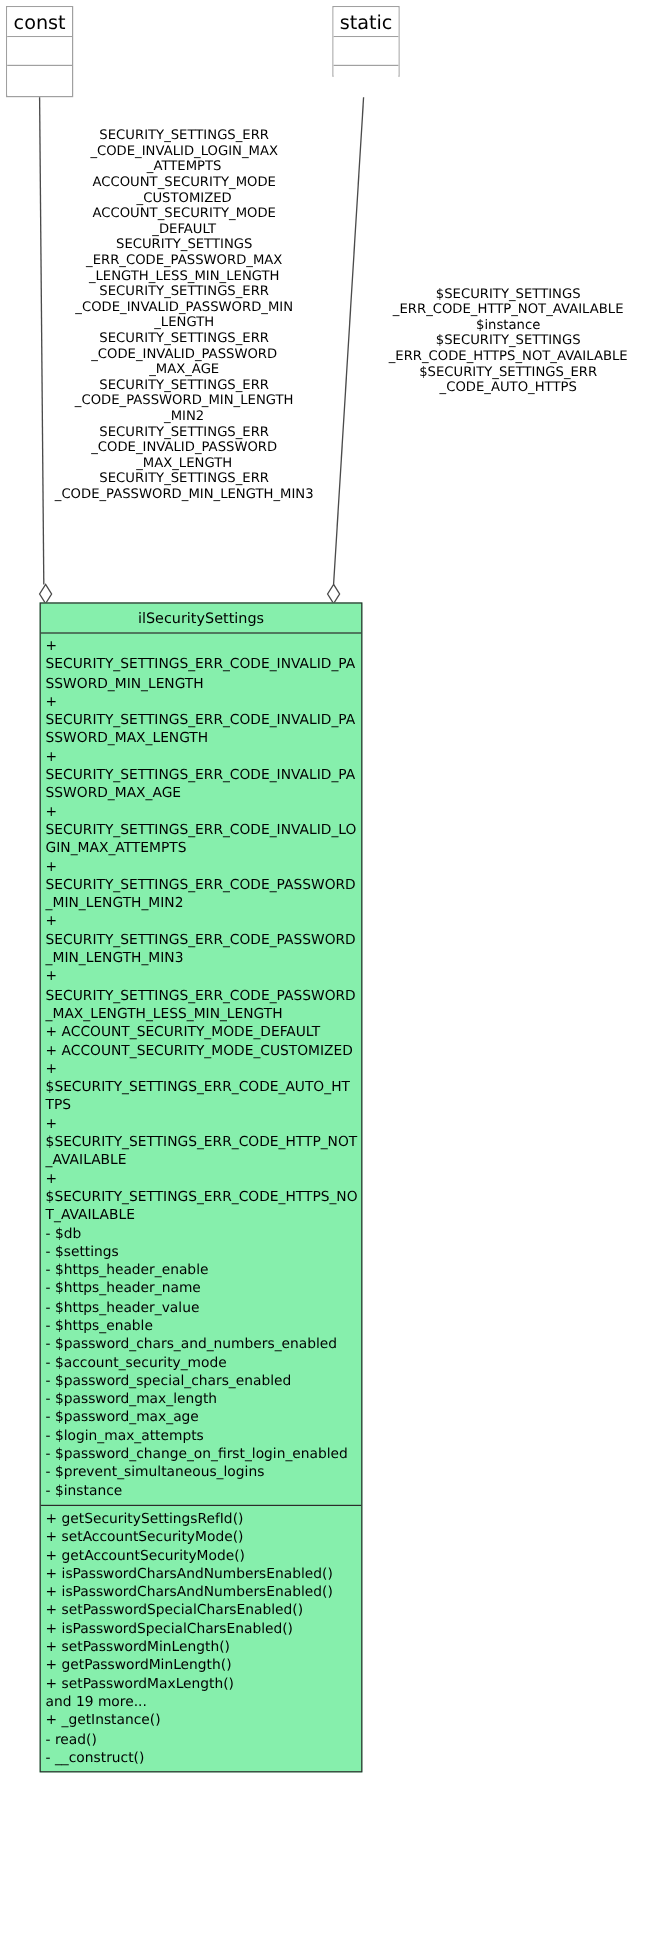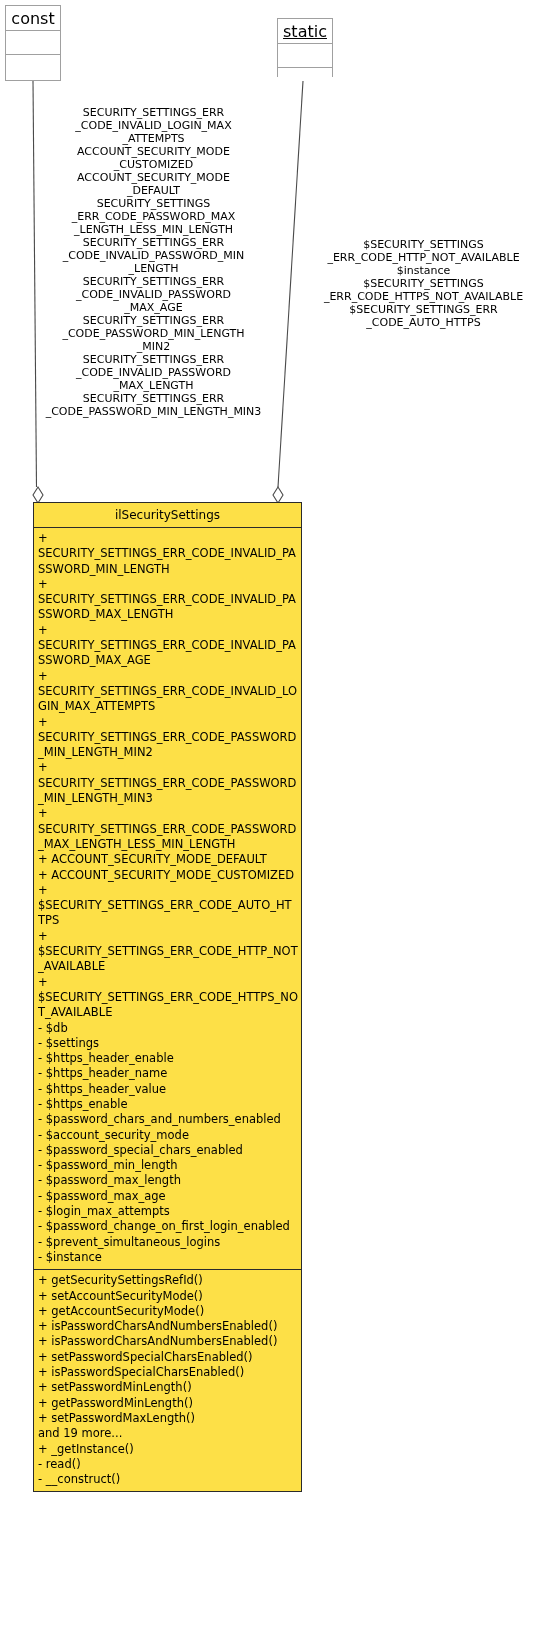--- a/index.html
+++ b/index.html
@@ -64,21 +64,21 @@
     top: 238px;
     width: 255px;
   }
   
   #class-box {
     position: absolute;
     left: 33px;
     top: 502px;
     width: 269px;
     border: 1px solid #2b2b2b;
-    background: #fde047;
+    background: #86efac;
     box-sizing: border-box;
   }
   #class-name {
     text-align: center;
     font-size: 12px;
     color: #000000;
     padding: 5px 2px 5px 2px;
     border-bottom: 1px solid #2b2b2b;
   }
   .compartment {
@@ -117,21 +117,21 @@
 <body>
 
 <div id="diagram">
 
   <div class="stub-box" id="stub-const" style="left:5px; top:5px; width:56px; height:76px;">
     <div class="stub-title">const</div>
     <div class="stub-comp divided"></div>
     <div class="stub-comp"></div>
   </div>
 
-  <div class="stub-box" id="stub-static" style="left:277px; top:18px; width:56px; height:59px;text-decoration:underline;">
+  <div class="stub-box" id="stub-static" style="left:277px; top:5px; width:56px; height:59px;">
     <div class="stub-title">static</div>
     <div class="stub-comp divided"></div>
     <div class="stub-comp"></div>
   </div>
 
   <svg id="connectors" viewBox="0 0 553 1632">
 
     <path d="M 33 81 L 36.5 487"></path>
     <polygon points="38,487 43,495 38,503 33,495"></polygon>
 
@@ -189,21 +189,20 @@
         <div class="member">+ $SECURITY_SETTINGS_ERR_CODE_HTTPS_NOT_AVAILABLE</div>
         <div class="member">- $db</div>
         <div class="member">- $settings</div>
         <div class="member">- $https_header_enable</div>
         <div class="member">- $https_header_name</div>
         <div class="member">- $https_header_value</div>
         <div class="member">- $https_enable</div>
         <div class="member">- $password_chars_and_numbers_enabled</div>
         <div class="member">- $account_security_mode</div>
         <div class="member">- $password_special_chars_enabled</div>
-        <div class="member">- $password_min_length</div>
         <div class="member">- $password_max_length</div>
         <div class="member">- $password_max_age</div>
         <div class="member">- $login_max_attempts</div>
         <div class="member">- $password_change_on_first_login_enabled</div>
         <div class="member">- $prevent_simultaneous_logins</div>
         <div class="member">- $instance</div>
       </div>
     <div class="compartment" id="methods-compartment">
         <div class="member">+ getSecuritySettingsRefId()</div>
         <div class="member">+ setAccountSecurityMode()</div>

